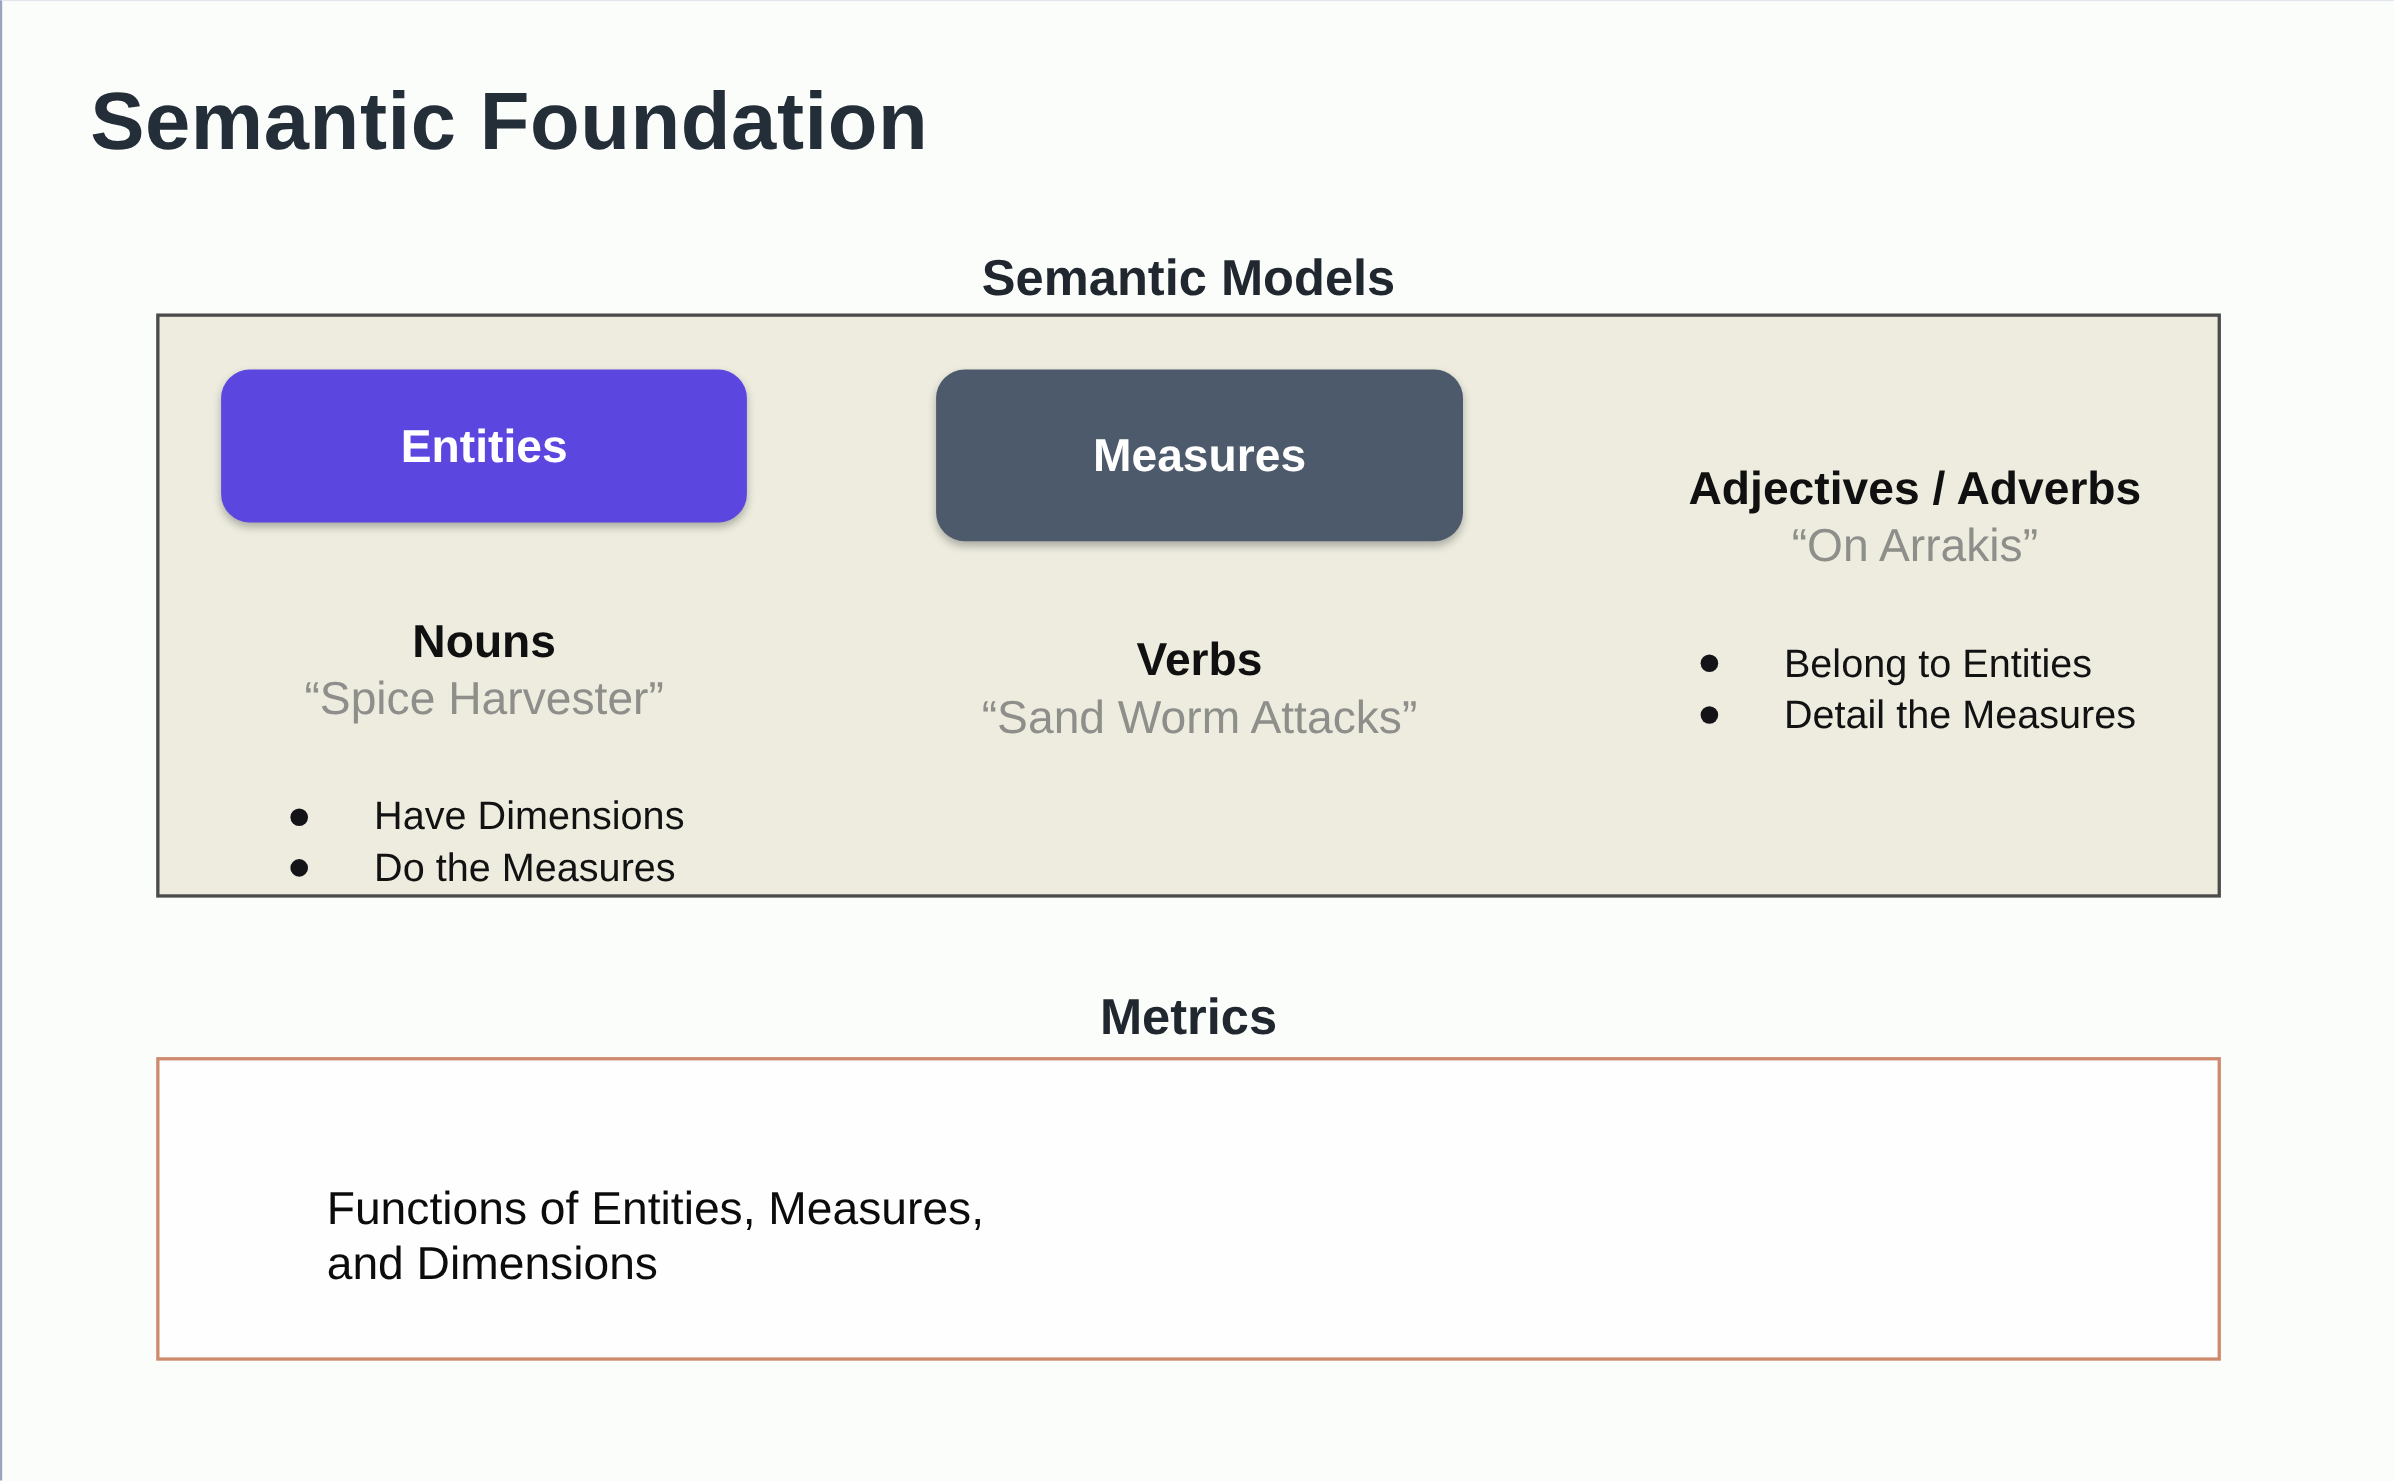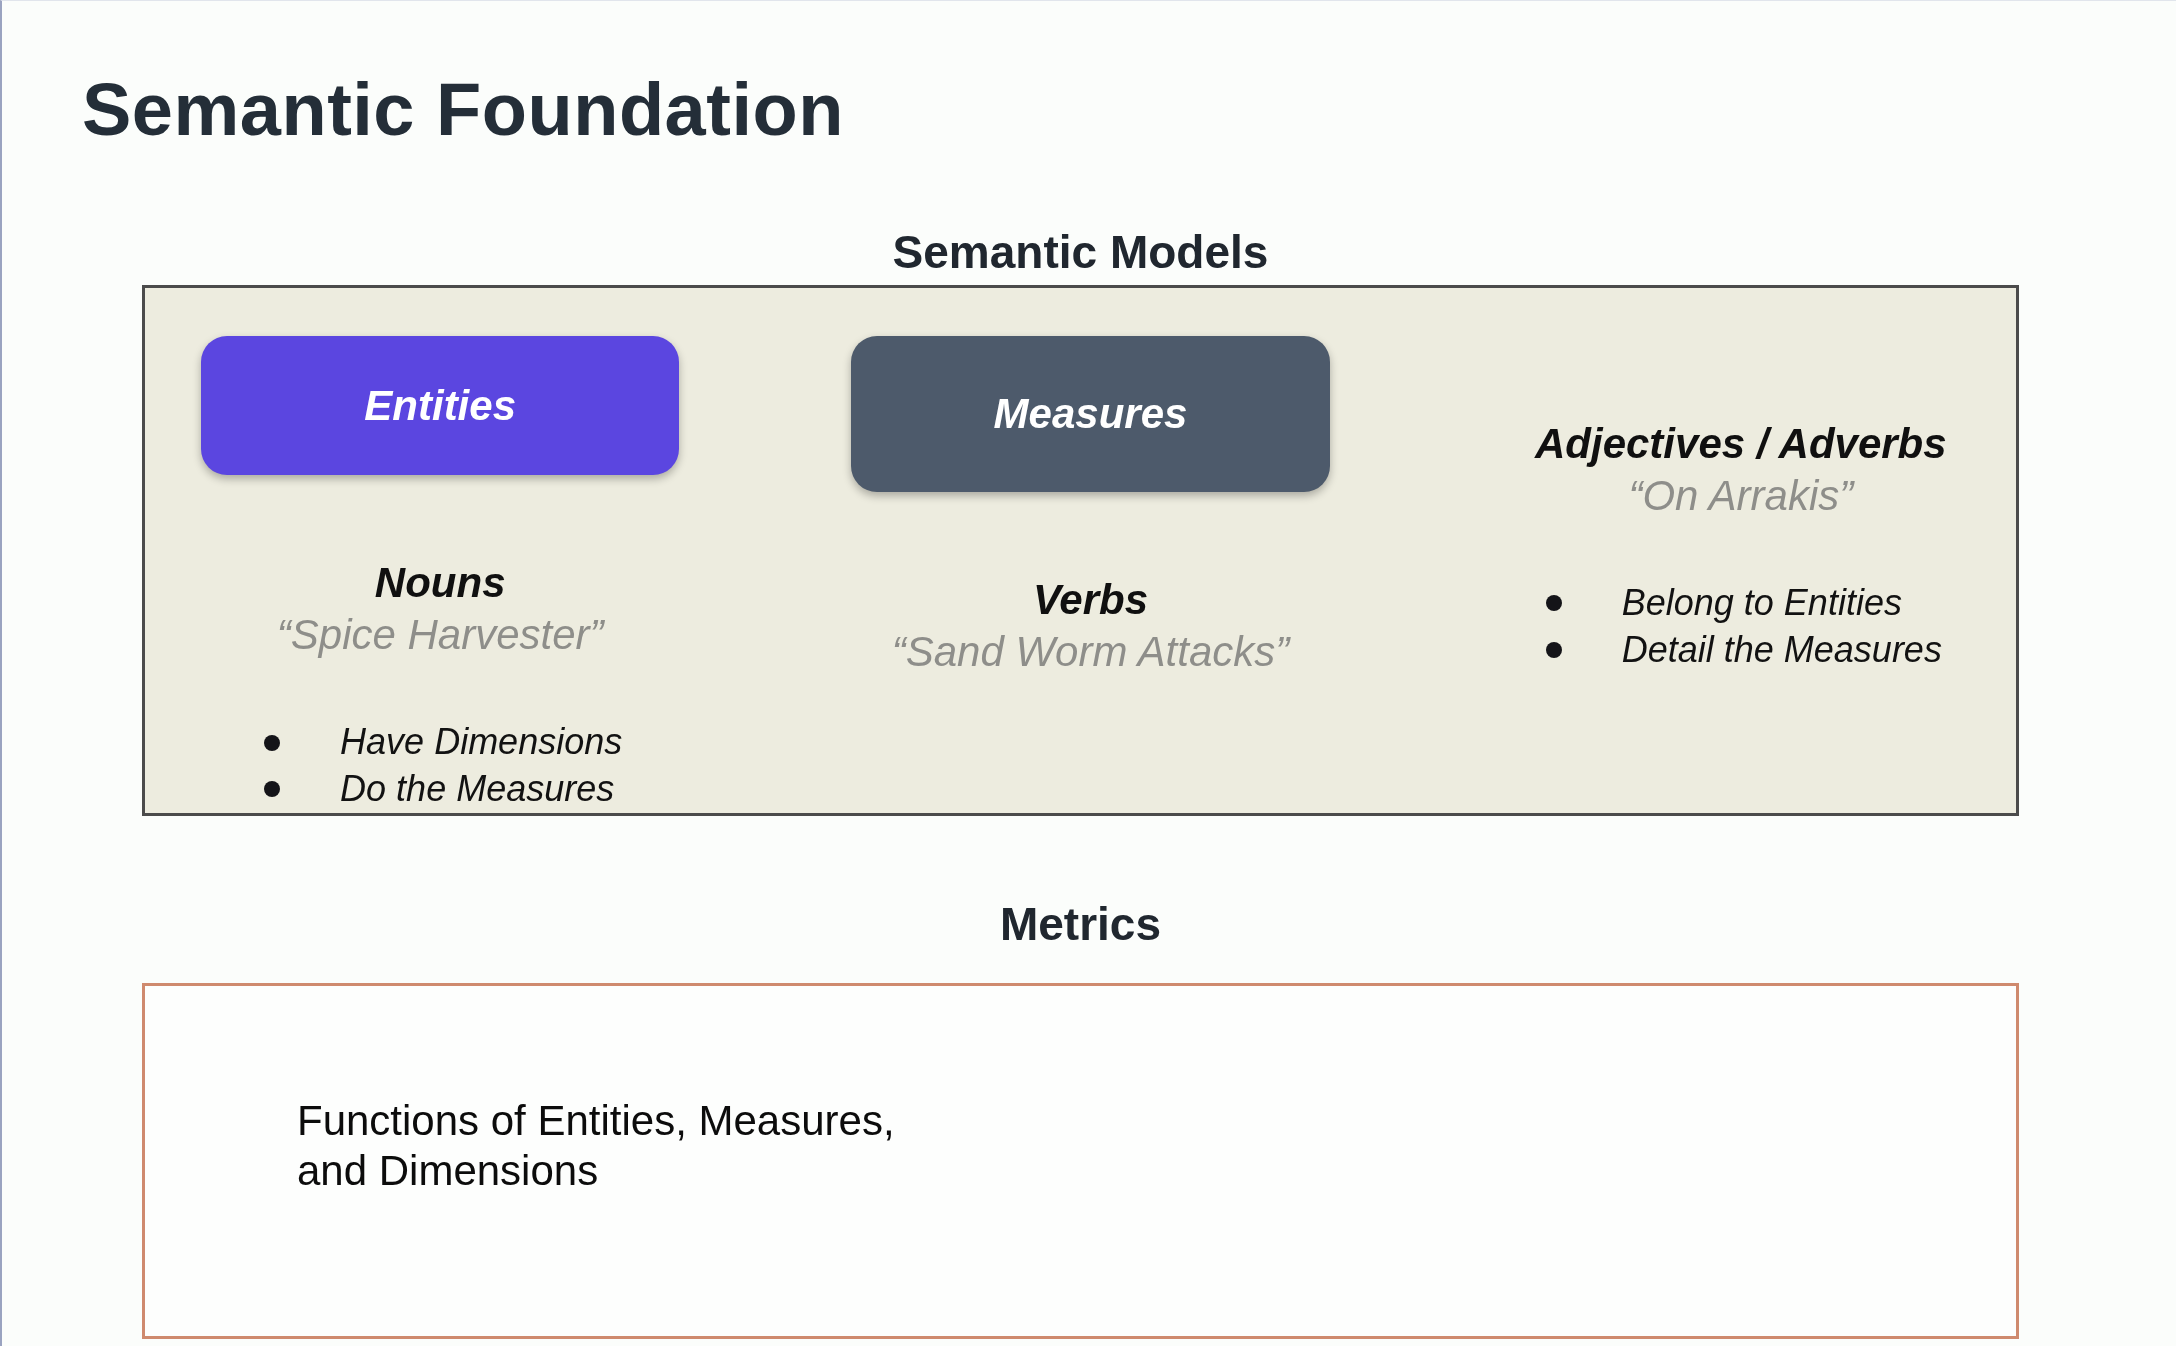--- a/index.html
+++ b/index.html
@@ -22,21 +22,21 @@
   }
   #sm-heading { top:224px; }
   #metrics-heading { top:896px; }
 
   .sm-panel {
     position:absolute; left:140px; top:284px; width:1877px; height:531px;
     border:3px solid #4b4b4b;
   }
   .sm-cols {
     position:absolute; inset:0;
-    display:flex; gap:172px; padding:48px 36px 0 56px;font-style:italic;
+    display:flex; gap:172px; padding:48px 36px 0 56px;
   }
   .sm-col { flex:1; display:flex; flex-direction:column; align-items:center; }
   .pill {
     width:100%; height:156px; border-radius:26px;
     display:flex; align-items:center; justify-content:center;
     color:#ffffff; font-size:42px; font-weight:700;
     box-shadow:0 4px 8px rgba(0,0,0,0.28);
   }
   .role { margin-top:84px; font-size:42px; font-weight:700; color:#101010; }
   .example { margin-top:4px; font-size:42px; color:#8e8e8a; }
@@ -45,22 +45,22 @@
     position:relative; padding-left:82px;
     font-size:36px; color:#121212; line-height:1.3; text-align:left;
   }
   .bullets li::before {
     content:""; position:absolute; left:6px; top:0.42em;
     width:16px; height:16px; border-radius:50%; background:#141418;
   }
   .bullets li.wrap { max-width:420px; }
 
   .metrics-panel {
-    position:absolute; left:140px; top:960px; width:1877px; height:356px;
-    border:3px solid #cf8a6e; background:#fdfefd;margin-top:22px;
+    position:absolute; left:140px; top:960px; width:1877px; height:276px;
+    border:3px solid #cf8a6e; background:#fdfefd;
   }
   .metrics-desc {
     position:absolute; left:152px; top:110px;
     font-size:42px; color:#0c0c0c; line-height:1.18;
   }
   .metric-grid {
     position:absolute; left:1069px; top:40px;
     display:grid; grid-template-columns:320px 320px; grid-auto-rows:122px;
     column-gap:40px; row-gap:23px;
   }

